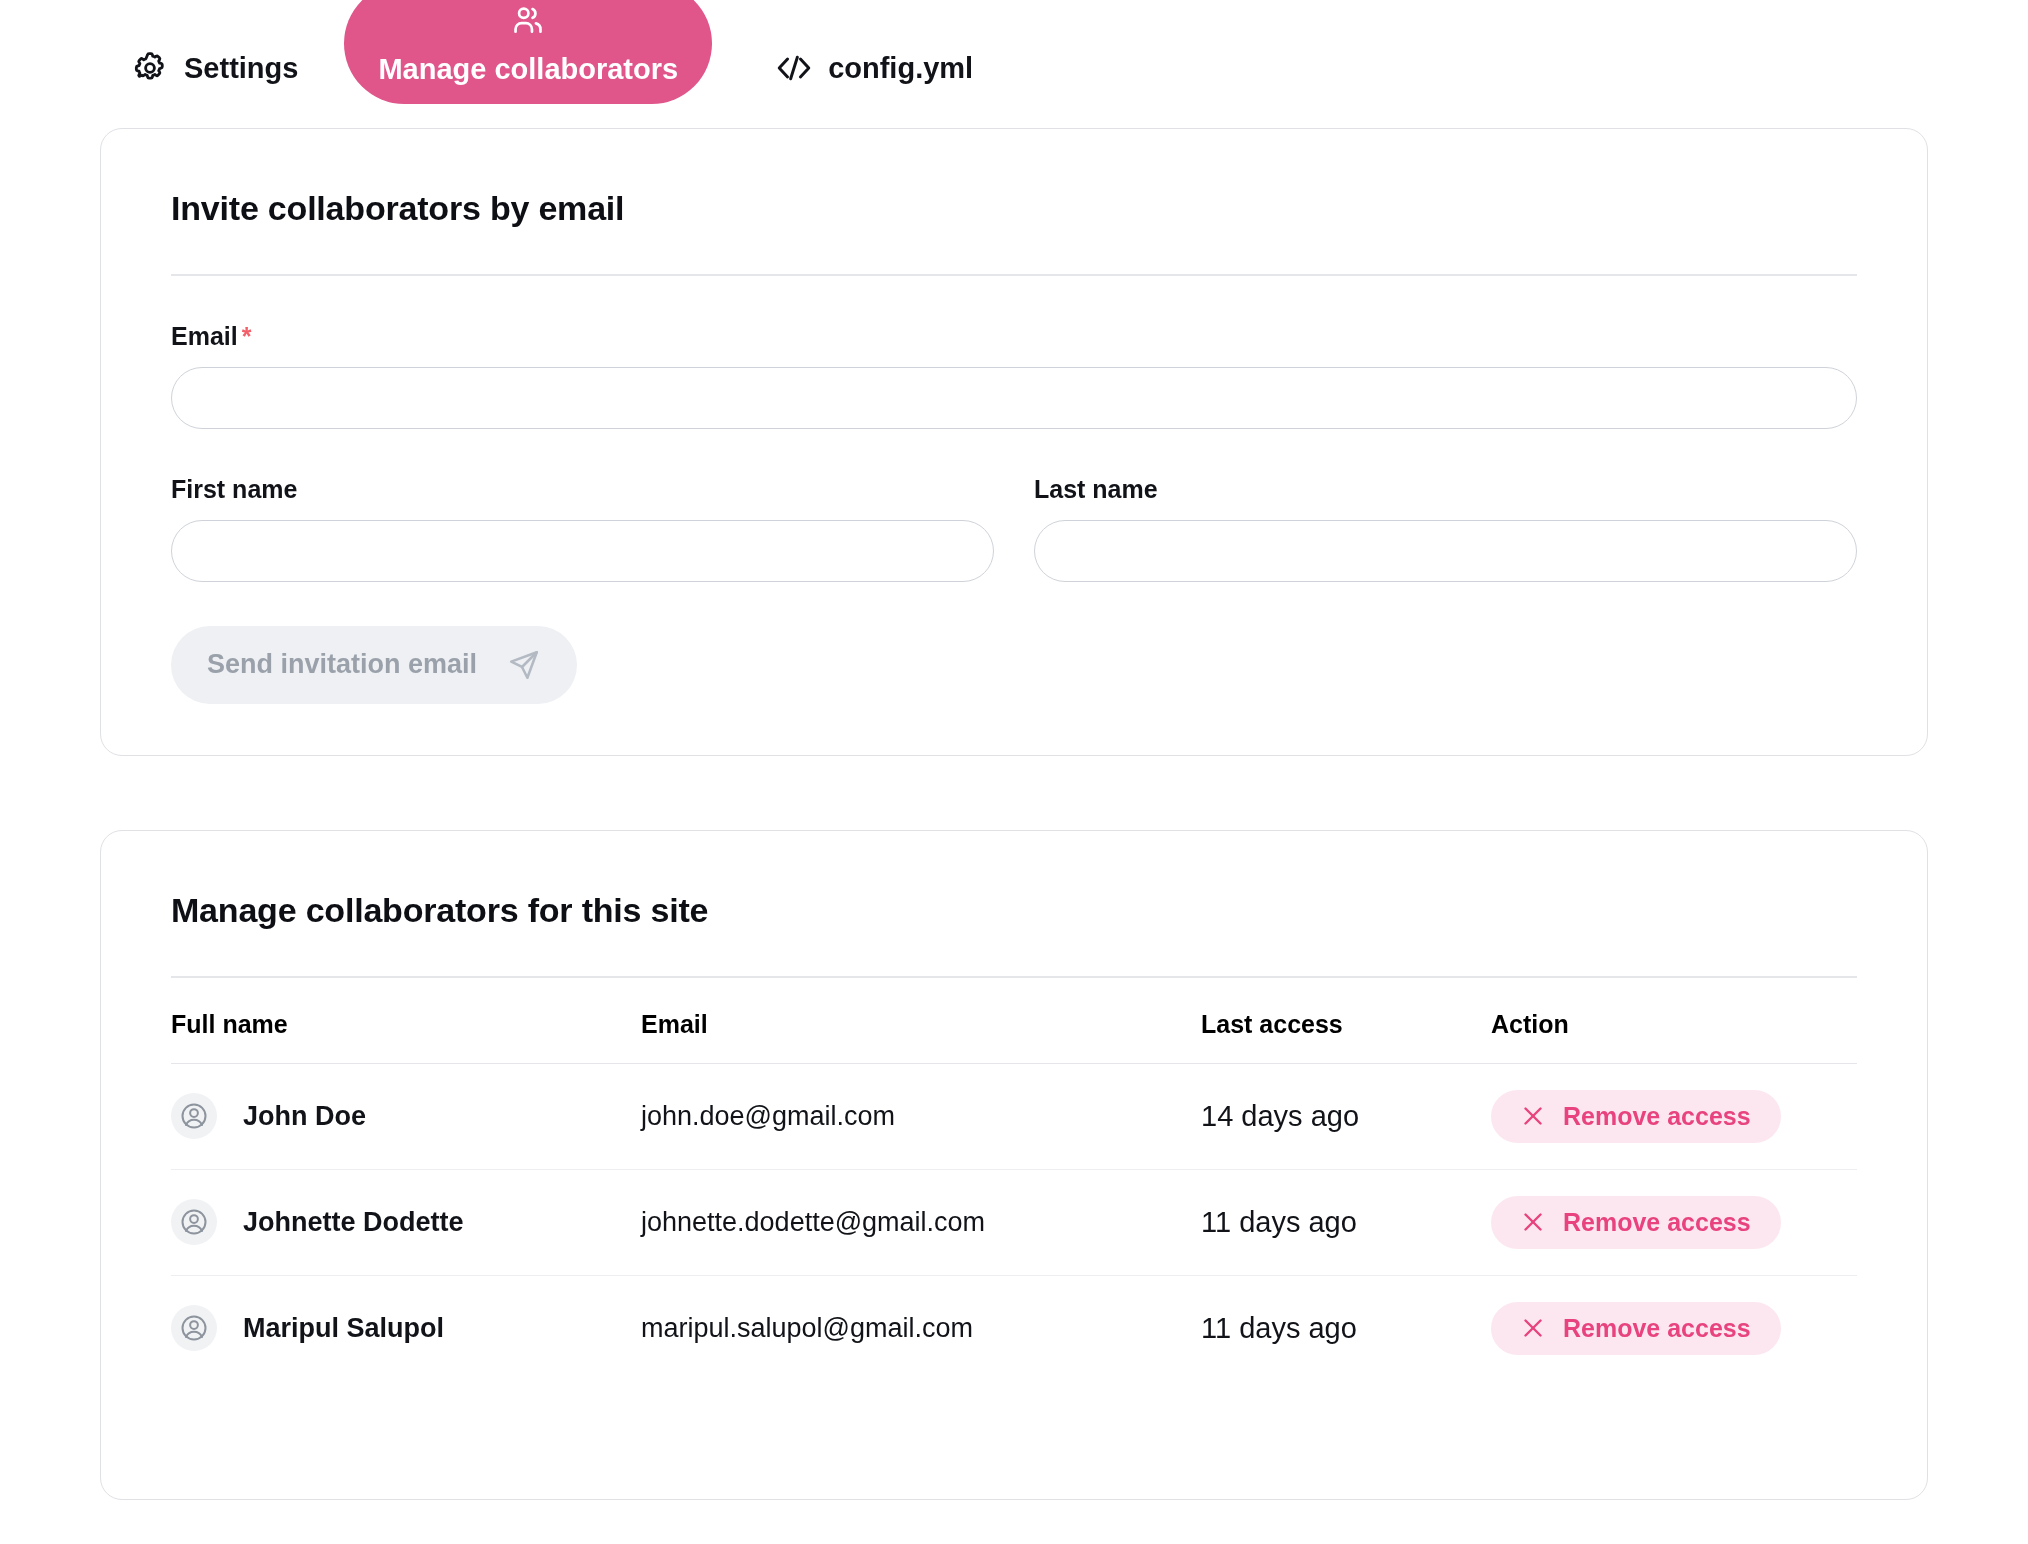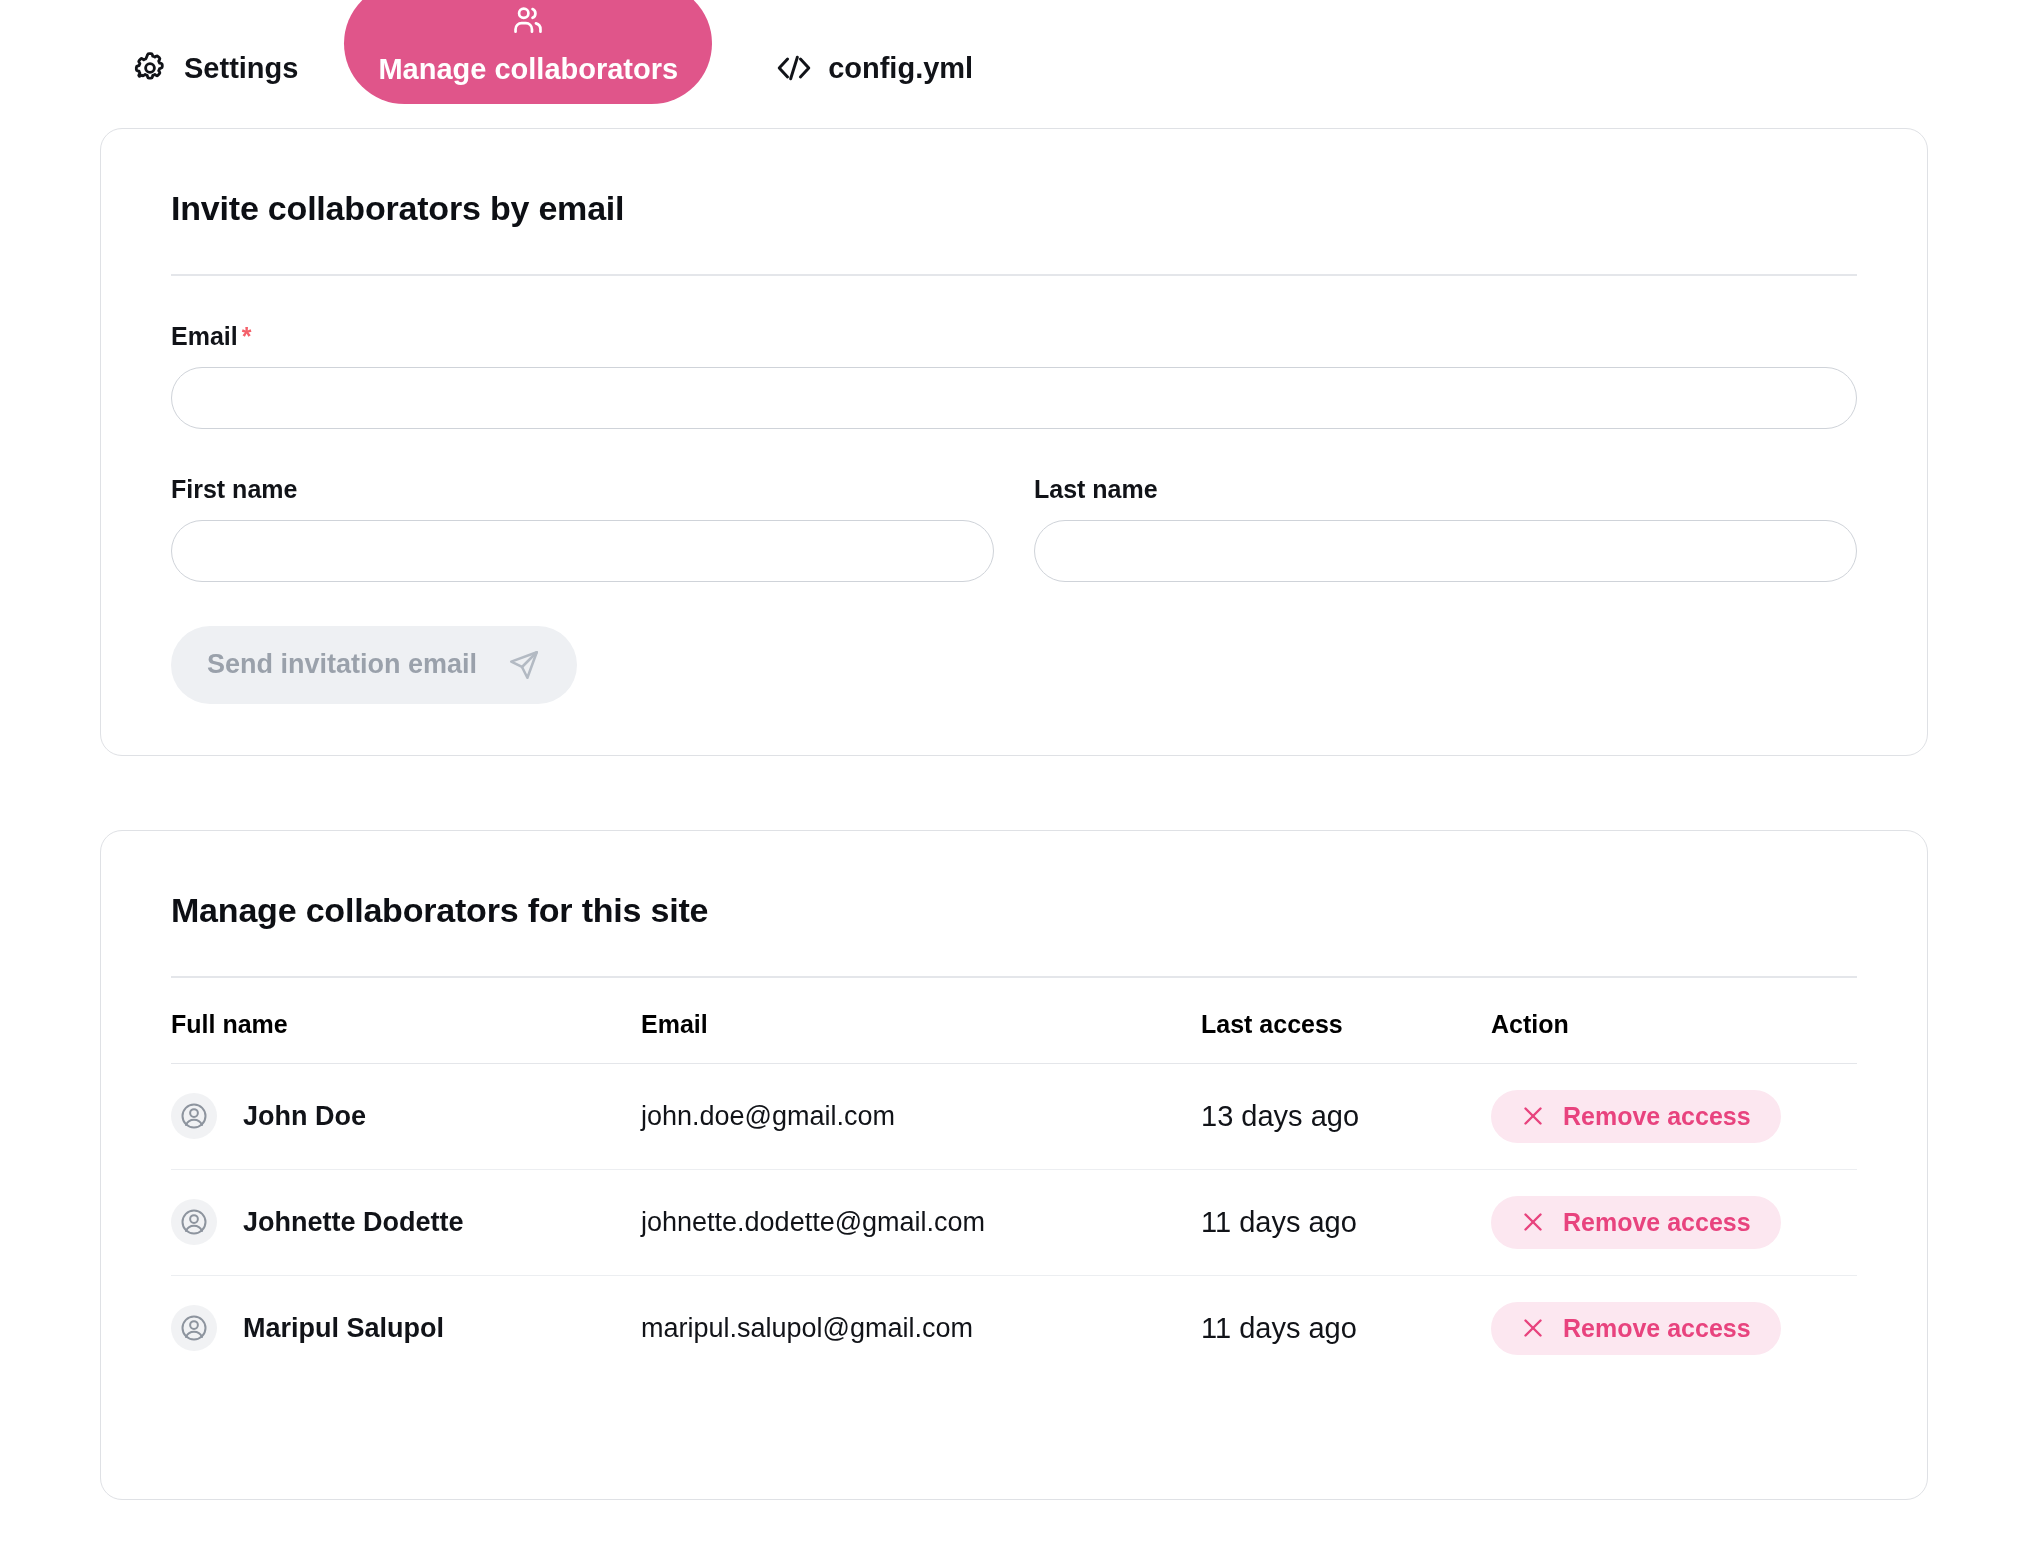--- a/index.html
+++ b/index.html
@@ -309,21 +309,21 @@
                 <path d="M5.6 19.2a7 7 0 0 1 12.8 0"></path>
               </svg>
             </span>
             <span class="name-text">John Doe</span>
           </span>
         </td>
         <td class="c-email">
           <span class="email-text">john.doe@gmail.com</span>
         </td>
         <td class="c-last">
-          <span class="last-text">13 days ago</span>
+          <span class="last-text">14 days ago</span>
         </td>
         <td class="c-action">
           <button class="remove-btn">
             <span>
               <svg width="24" height="24" viewBox="0 0 24 24" fill="none" stroke="#e8437e" stroke-width="2.4" stroke-linecap="round">
                 <line x1="4.5" y1="4.5" x2="19.5" y2="19.5"></line>
                 <line x1="19.5" y1="4.5" x2="4.5" y2="19.5"></line>
               </svg>
             </span>
             <span>Remove access</span>

